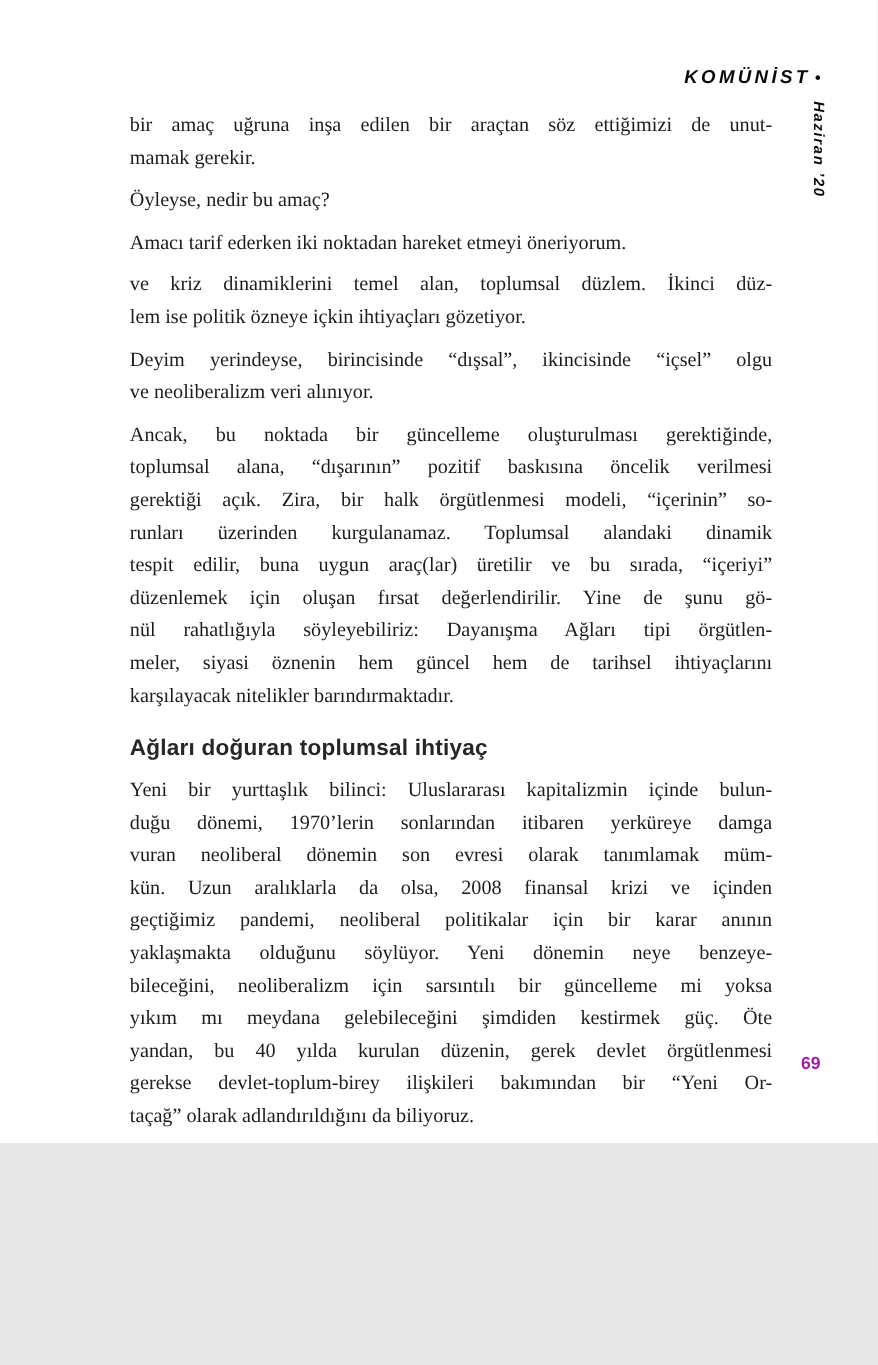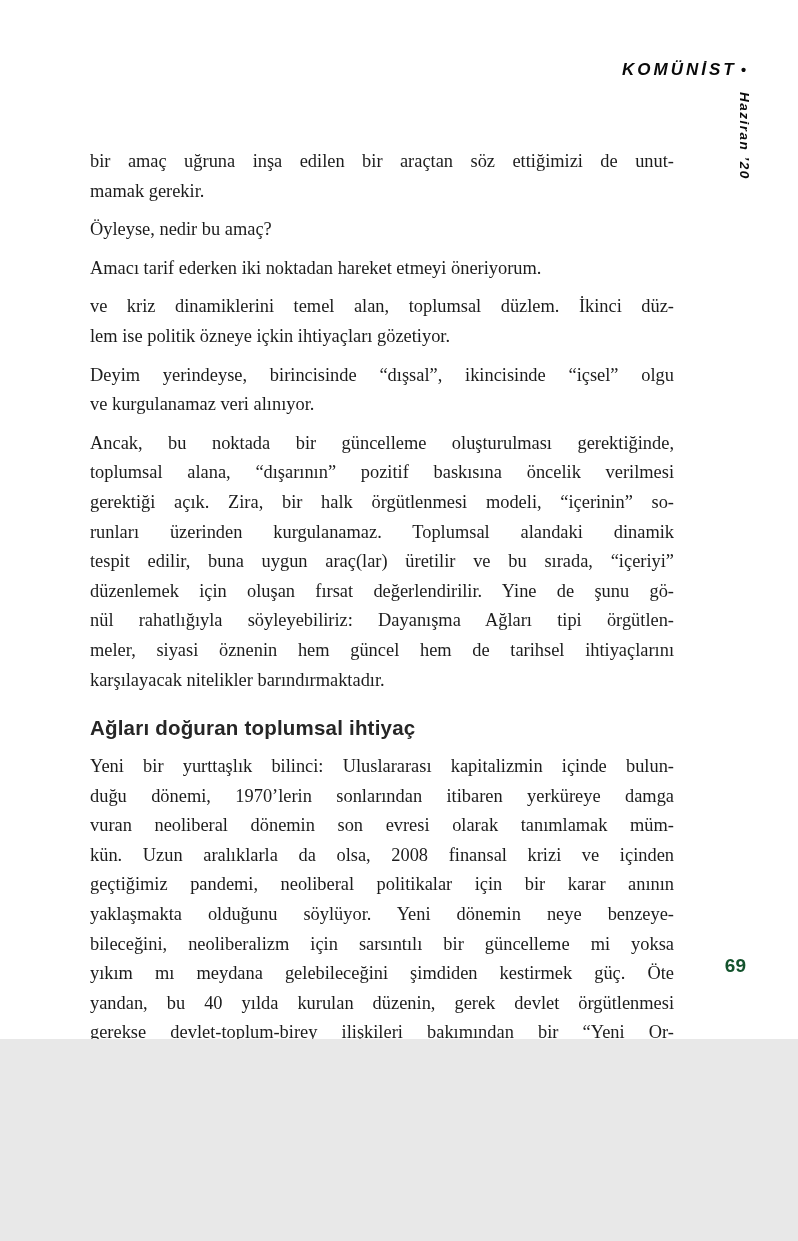--- a/index.html
+++ b/index.html
@@ -38,23 +38,22 @@
     font-family: "Liberation Sans", sans-serif;
     font-weight: 700;
     font-style: italic;
     font-size: 13.5px;
     letter-spacing: 1.5px;
     color: #0a0a0a;
   }
   .body-col {
     position: absolute;
     top: 99px;
-    left: 90px;
+    left: 118px;
     width: 584px;
-    margin-top: 48px;
   }
   .para {
     margin: 0 0 9px 0;
     font-size: 18.4px;
     line-height: 29.6px;
   }
   .line {
     display: block;
     text-align: justify;
     text-align-last: justify;
@@ -72,22 +71,22 @@
     margin: 21px 0 12px 0;
   }
   .italic-lead {
   }
   .page-number {
     position: absolute;
     right: 52px;
     bottom: 62px;
     font-family: "Liberation Sans", sans-serif;
     font-weight: 700;
-    font-size: 19px;
-    color: #14532d;
+    font-size: 16px;
+    color: #a21caf;
   }
 </style>
 </head>
 <body>
 
 <div class="page">
 
   <div class="running-header">
     <span>KOMÜNİST</span><span class="bullet">•</span>
   </div>
@@ -109,21 +108,21 @@
       <span class="line last">Amacı tarif ederken iki noktadan hareket etmeyi öneriyorum.</span>
     </p>
 
     <p class="para">
       <span class="line">ve kriz dinamiklerini temel alan, toplumsal düzlem. İkinci düz-</span>
       <span class="line last">lem ise politik özneye içkin ihtiyaçları gözetiyor.</span>
     </p>
 
     <p class="para">
       <span class="line">Deyim yerindeyse, birincisinde “dışsal”, ikincisinde “içsel” olgu</span>
-      <span class="line last">ve kurgulanamaz veri alınıyor.</span>
+      <span class="line last">ve neoliberalizm veri alınıyor.</span>
     </p>
 
     <p class="para">
       <span class="line">Ancak, bu noktada bir güncelleme oluşturulması gerektiğinde,</span>
       <span class="line">toplumsal alana, “dışarının” pozitif baskısına öncelik verilmesi</span>
       <span class="line">gerektiği açık. Zira, bir halk örgütlenmesi modeli, “içerinin” so-</span>
       <span class="line">runları üzerinden kurgulanamaz. Toplumsal alandaki dinamik</span>
       <span class="line">tespit edilir, buna uygun araç(lar) üretilir ve bu sırada, “içeriyi”</span>
       <span class="line">düzenlemek için oluşan fırsat değerlendirilir. Yine de şunu gö-</span>
       <span class="line">nül rahatlığıyla söyleyebiliriz: Dayanışma Ağları tipi örgütlen-</span>

